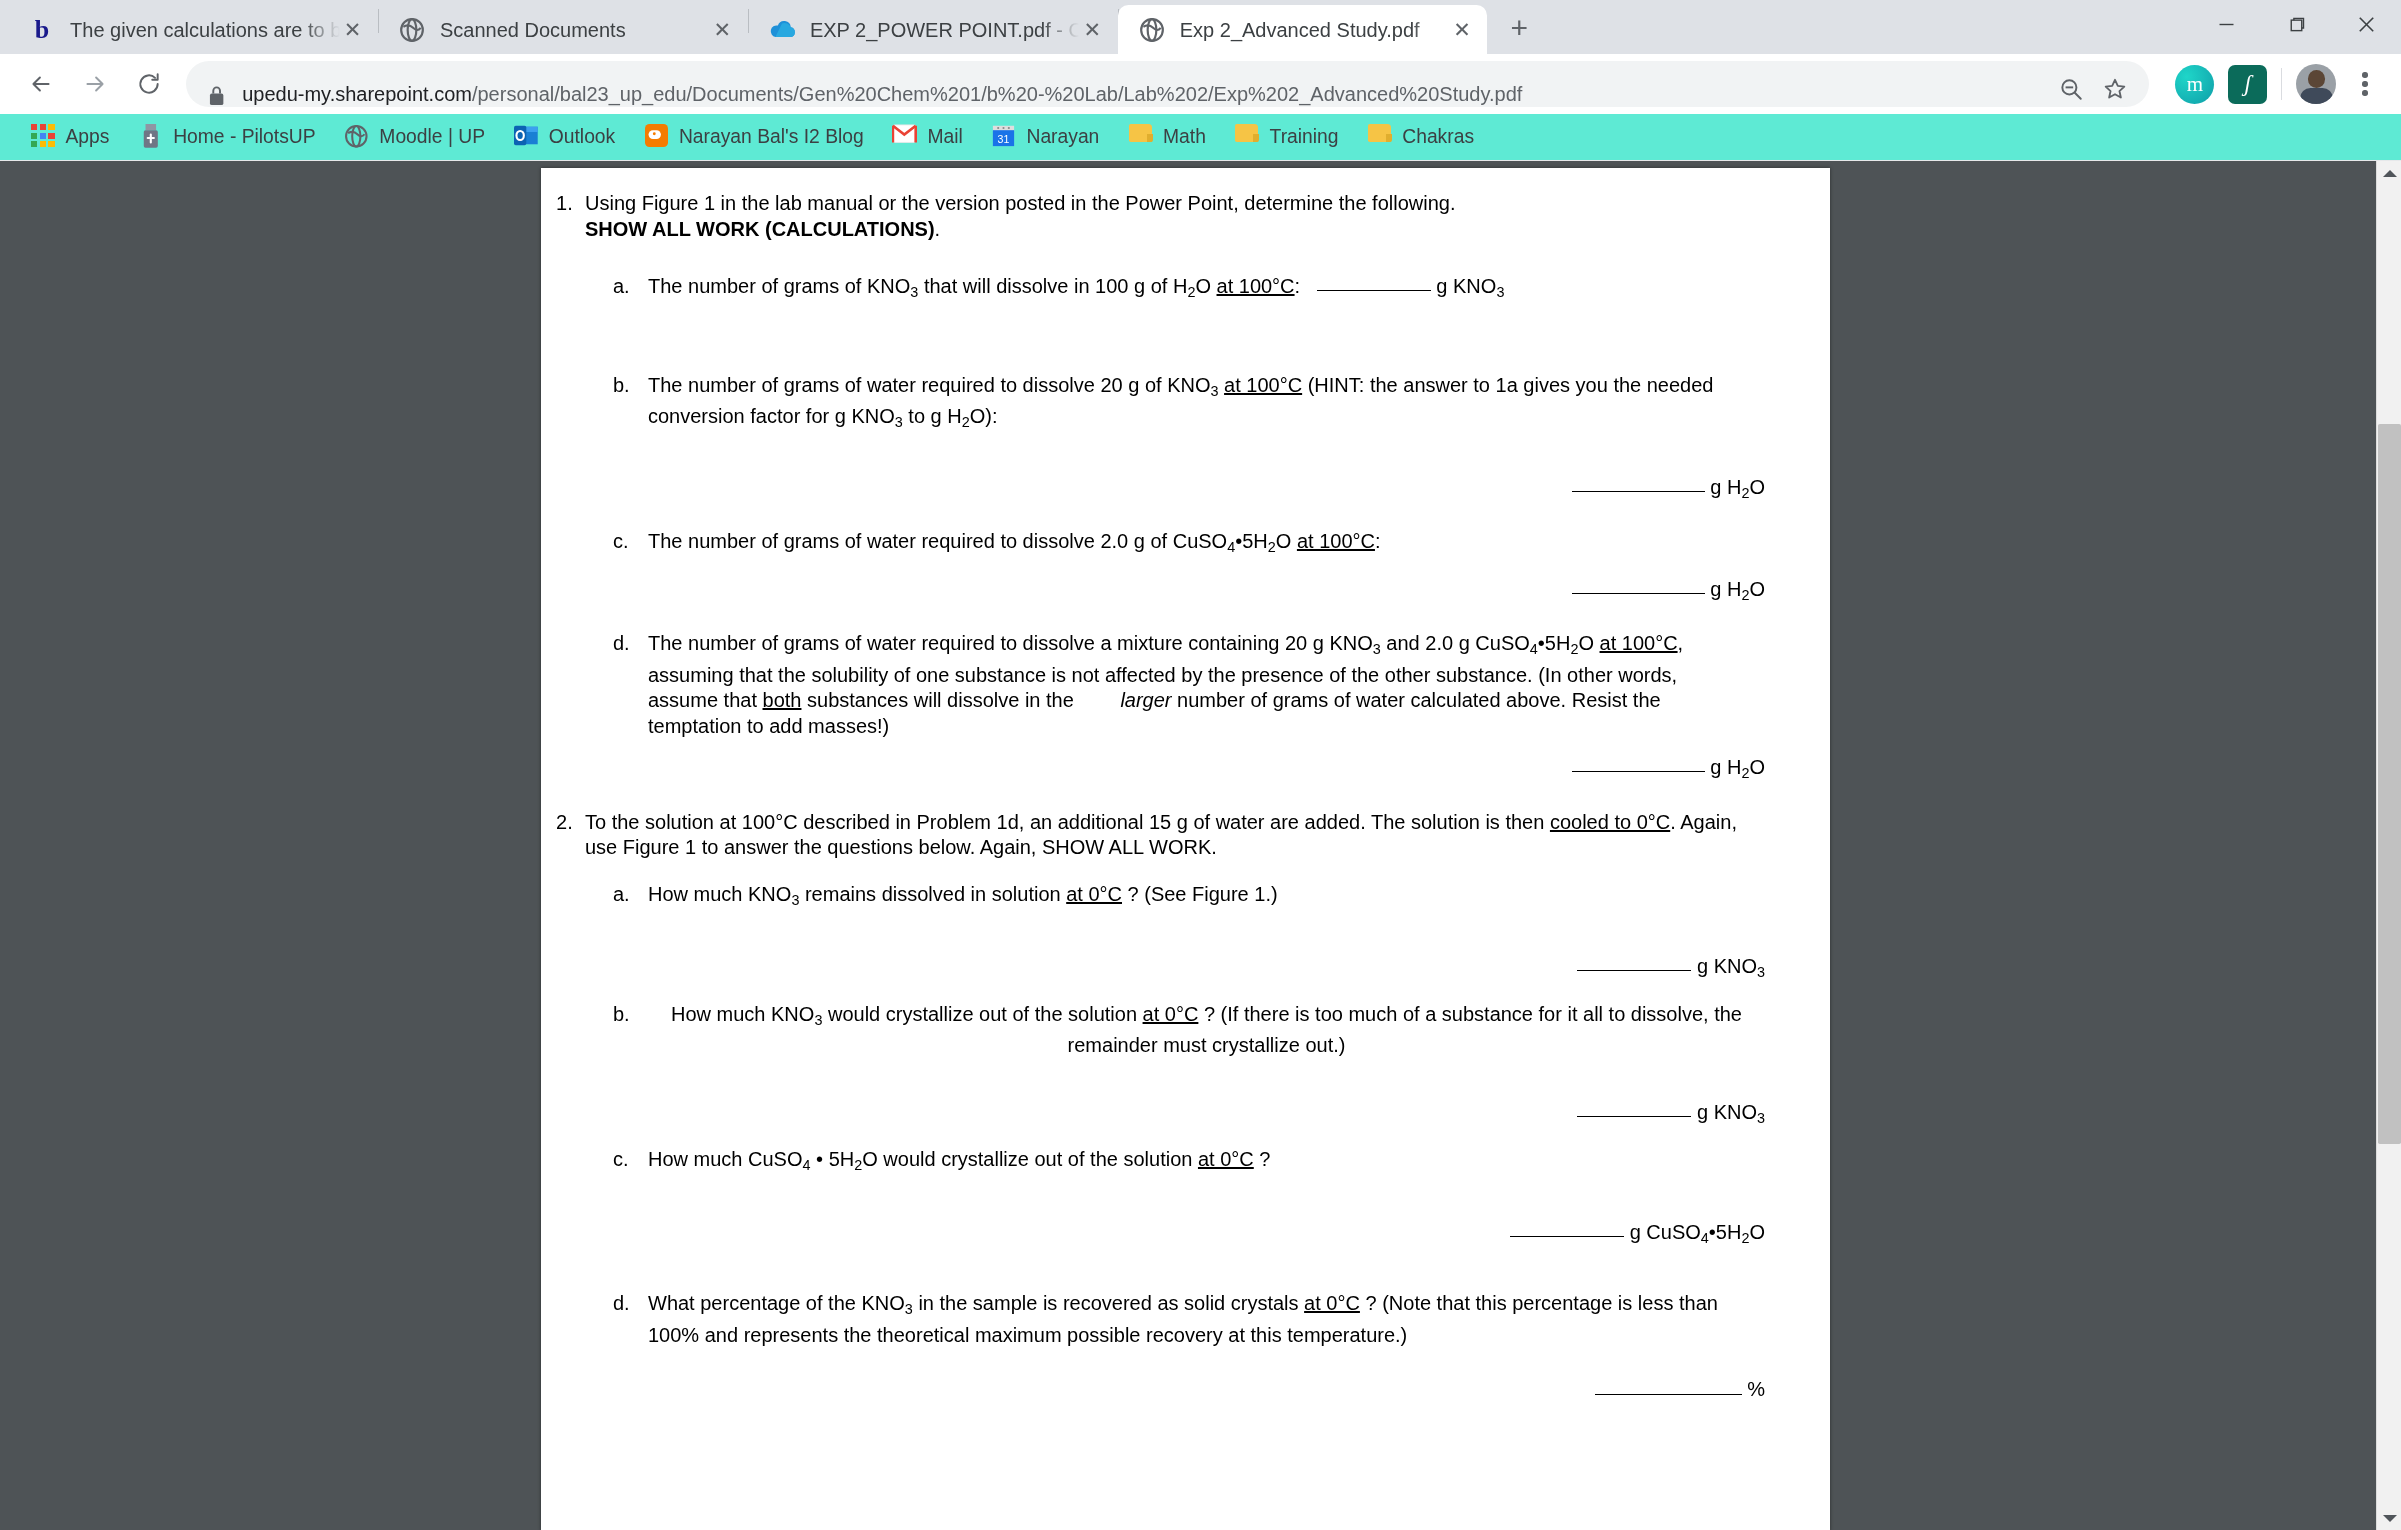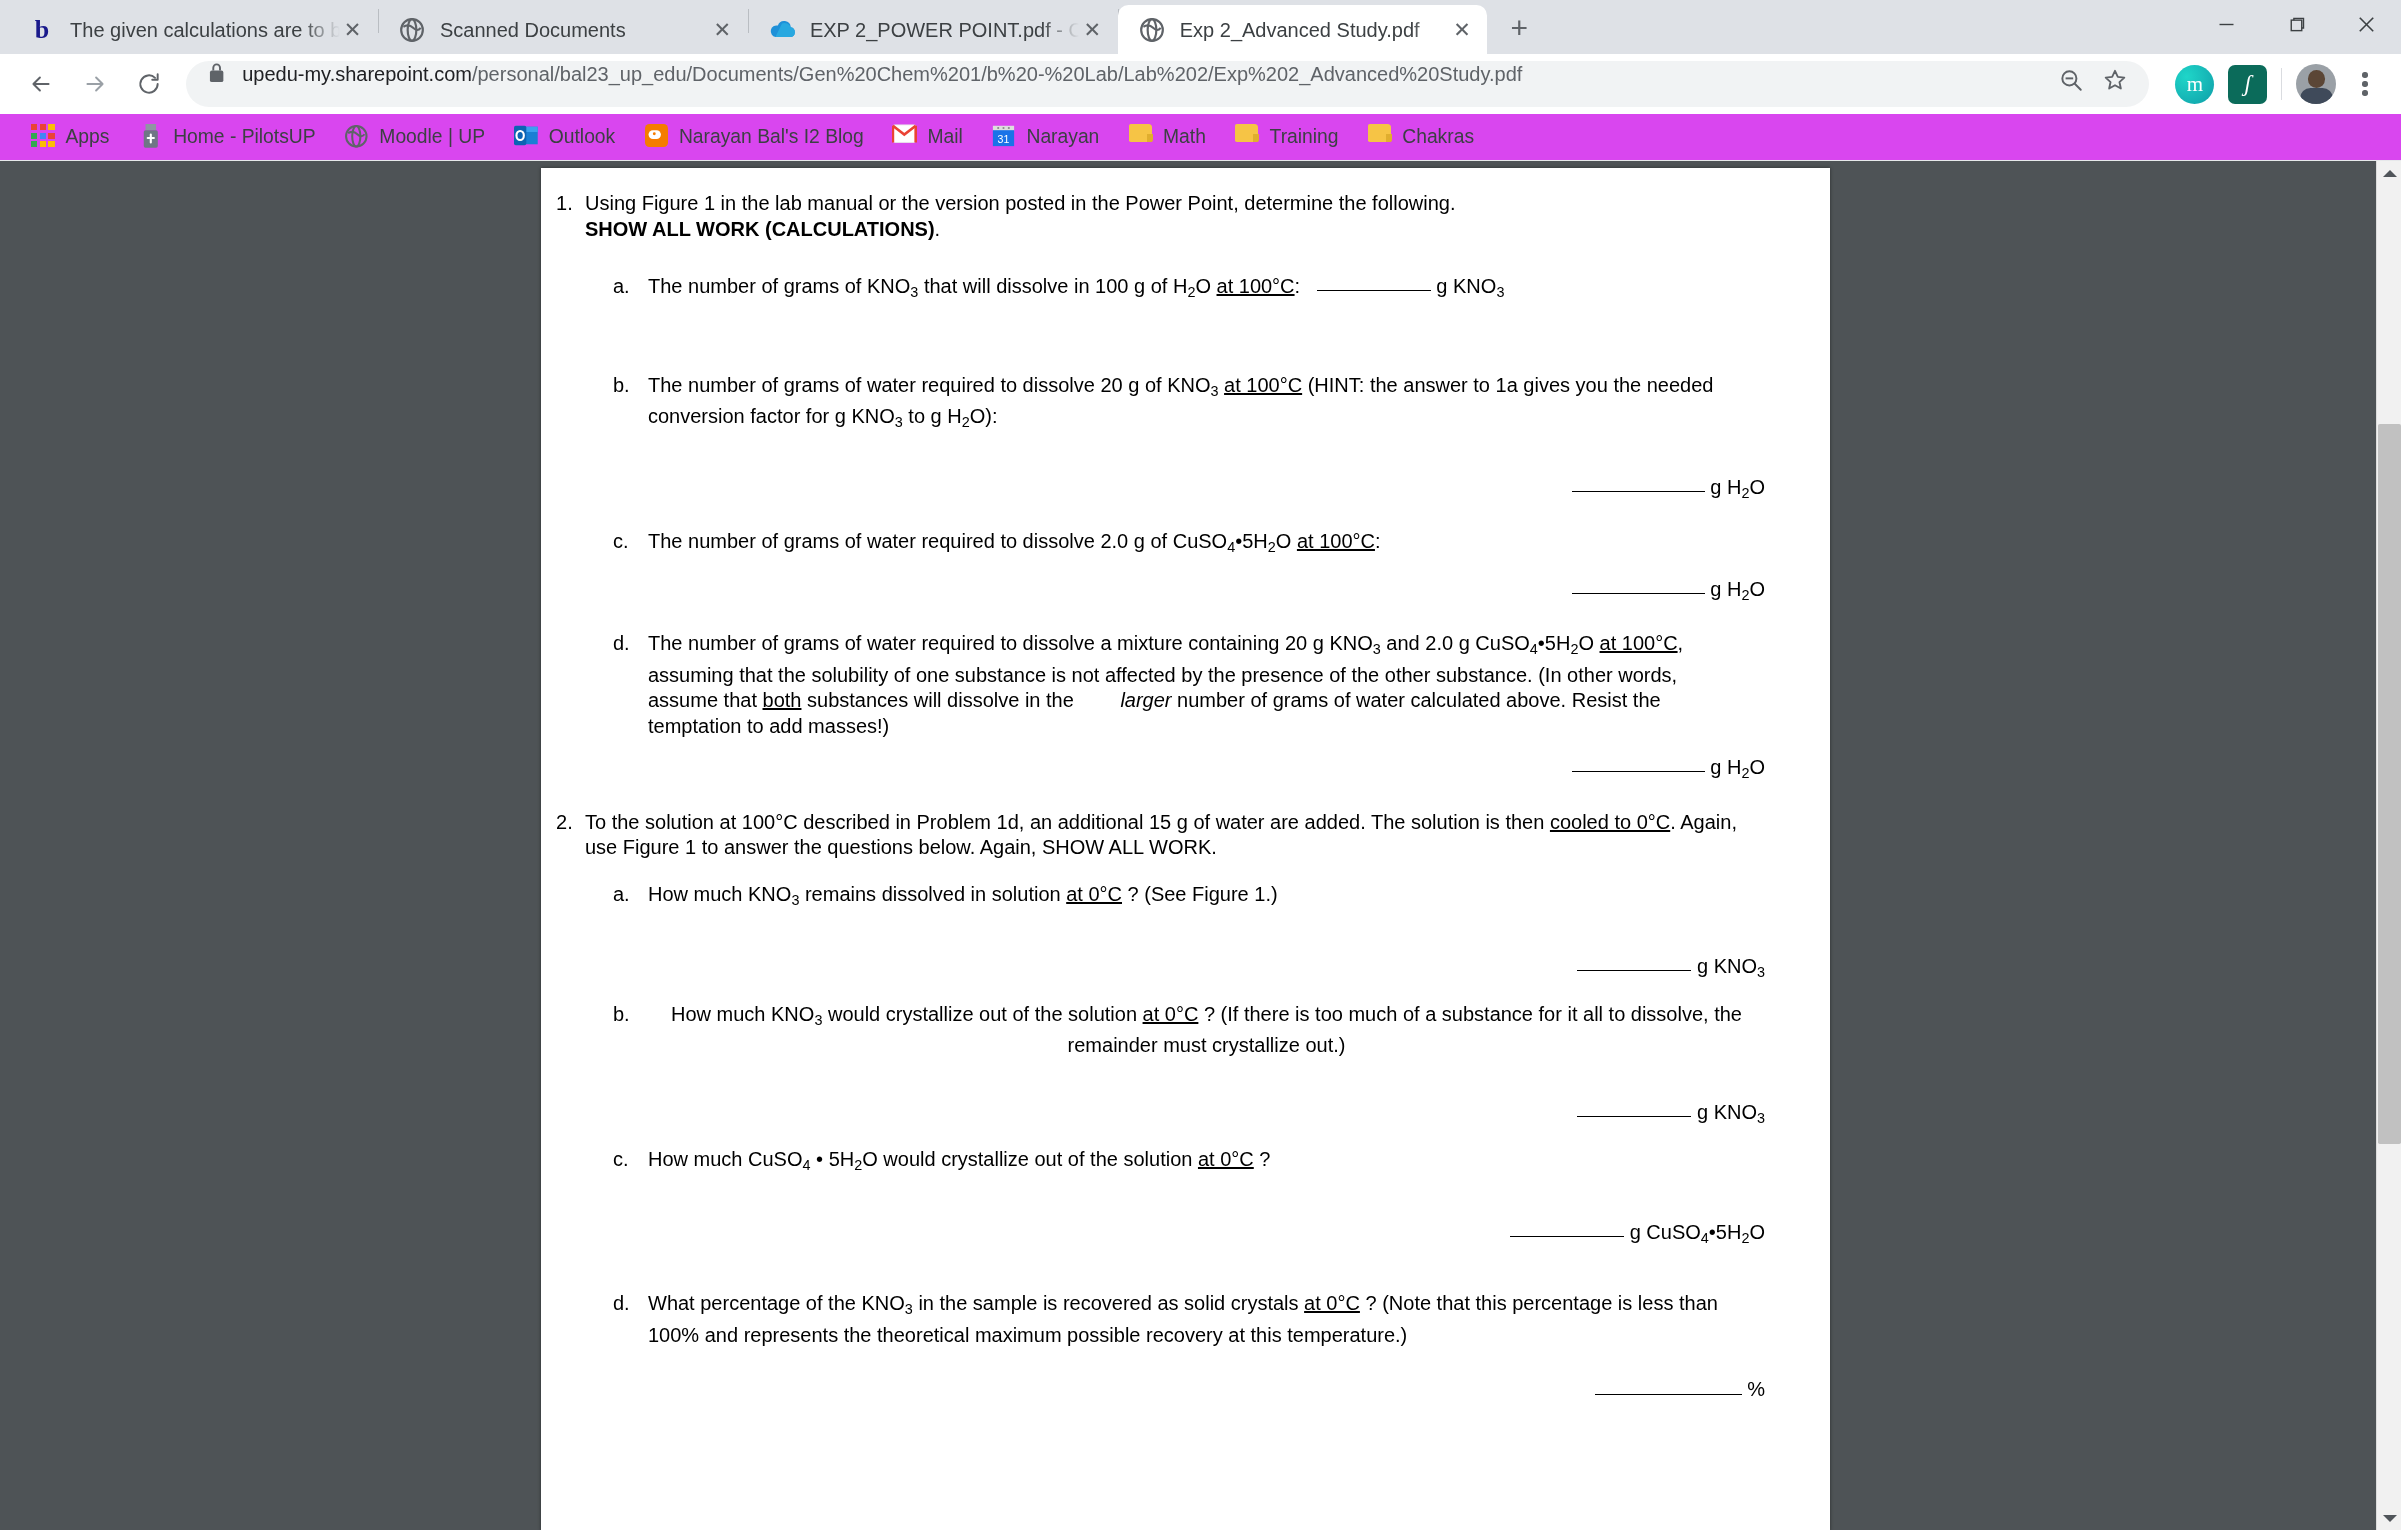--- a/index.html
+++ b/index.html
@@ -98,21 +98,21 @@
     display: flex; align-items: center; justify-content: center;
     color: #5f6368;
     margin-right: 5.3px;
   }
   .omnibox {
     flex: 1 1 auto;
     height: 46px;
     background: #f1f3f4;
     border-radius: 23px;
     display: flex;
-    align-items: flex-start;
+    align-items: flex-end;
     padding: 0 16px 0 21px;
     margin: 0 12.3px 0 7px;
     min-width: 0;
   }
   .omnibox .lock { margin-right: 16px; display:flex; }
   .url {
     flex: 1 1 auto;
     font-size: 20px;
     color: #5f6368;
     white-space: nowrap;
@@ -147,21 +147,21 @@
   .kebab {
     width: 40px; height: 40px;
     display:flex; flex-direction: column; align-items:center; justify-content:center;
     margin-left: 8.8px;
   }
   .kebab span { width:5.3px; height:5.3px; border-radius:50%; background:#5f6368; margin:1.8px 0; display:block; }
 
   
   .bookmarks {
     height: 47px;
-    background: #d946ef;
+    background: #5eead4;
     display: flex;
     align-items: center;
     padding: 0 19.3px;
     font-size: 19.3px;
     color: #3c4043;
     border-bottom: 0.9px solid #e6e8ea;
   }
   .bm {
     display: flex; align-items: center;
     height: 39px;

